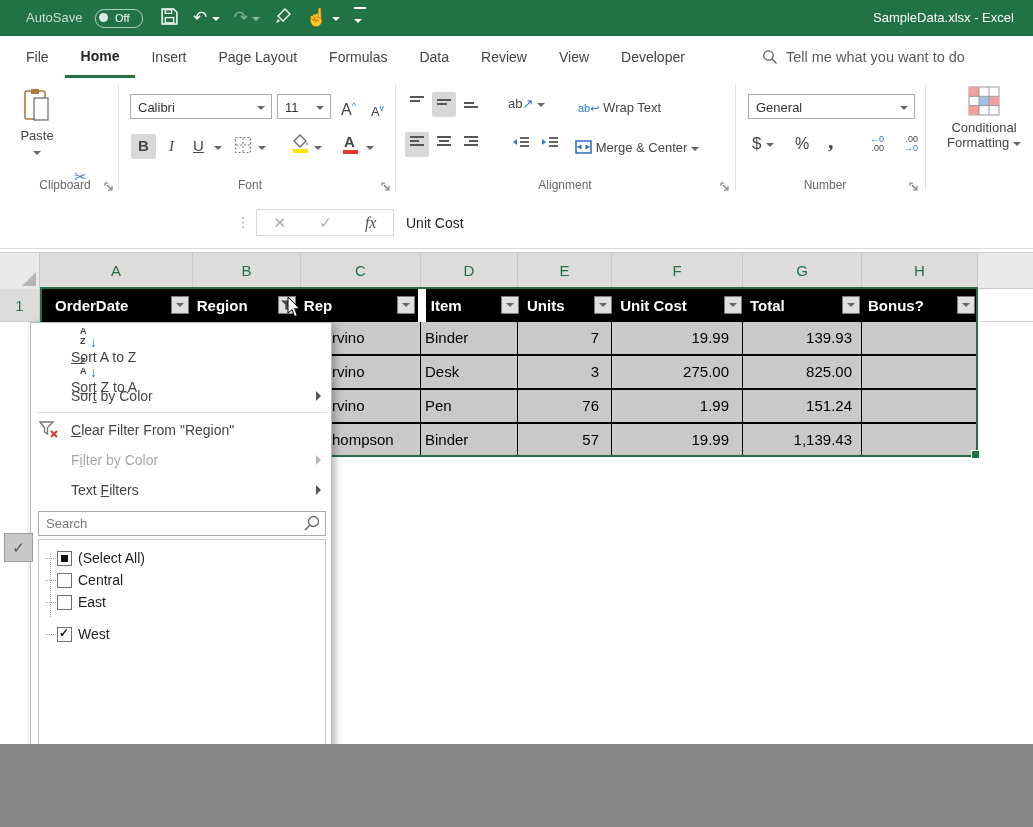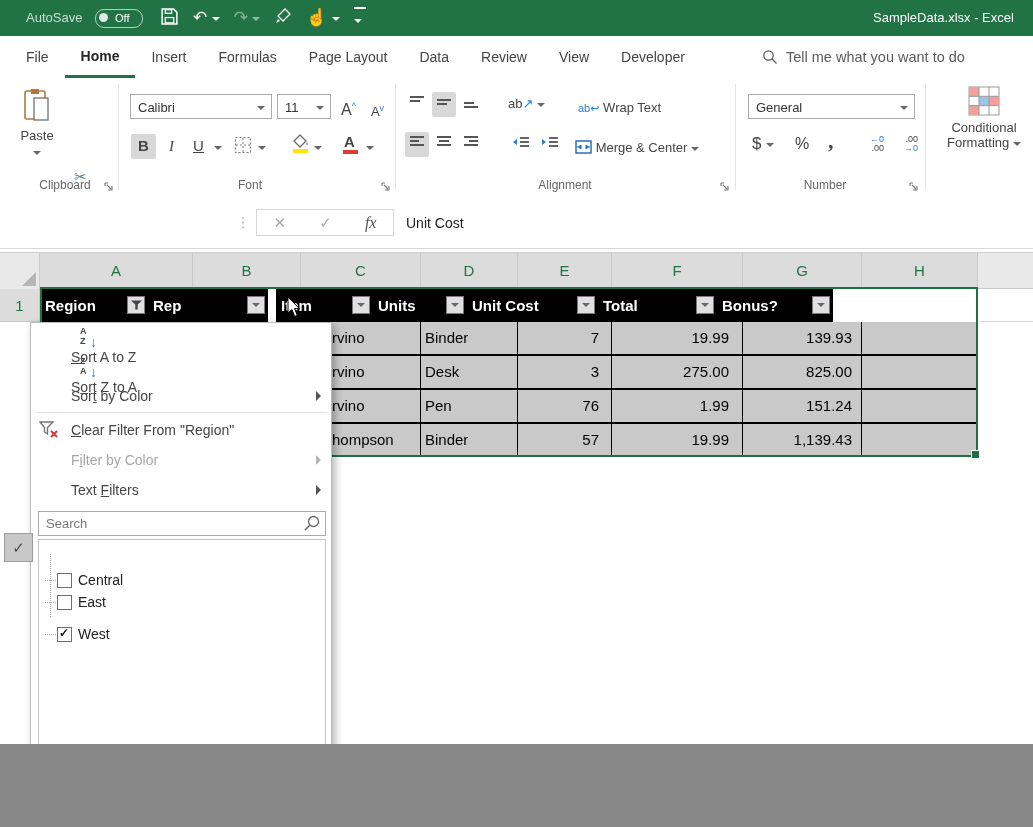--- a/index.html
+++ b/index.html
@@ -146,22 +146,22 @@
       <span><span class="g">☝</span> <span class="chev w"></span></span>
       <span><span class="qat-custom"><span class="chev w"></span></span></span>
     </span>
     <span class="win-title">SampleData.xlsx  -  Excel</span>
   </div>
 
   <div class="tabrow">
     <span class="tab">File</span>
     <span class="tab tab-active">Home</span>
     <span class="tab">Insert</span>
+    <span class="tab">Page Layout</span>
     <span class="tab">Formulas</span>
-    <span class="tab">Page Layout</span>
     <span class="tab">Data</span>
     <span class="tab">Review</span>
     <span class="tab">View</span>
     <span class="tab">Developer</span>
     <span class="tellme">
       <svg width="16" height="16" viewBox="0 0 16 16">
           <circle cx="6.5" cy="6.5" r="4.7" fill="none" stroke="#5a5a5a" stroke-width="1.3"></circle>
           <line x1="10" y1="10" x2="14.5" y2="14.5" stroke="#5a5a5a" stroke-width="1.3"></line>
         </svg>
       <span>Tell me what you want to do</span>
@@ -326,20 +326,26 @@
     <span class="collet" style="left:301px;width:120px;">C</span>
     <span class="collet" style="left:421px;width:97px;">D</span>
     <span class="collet" style="left:518px;width:94px;">E</span>
     <span class="collet" style="left:612px;width:131px;">F</span>
     <span class="collet" style="left:743px;width:119px;">G</span>
     <span class="collet" style="left:862px;width:116px;">H</span>
   </div>
   <div class="rowhead1">1</div>
 
   <div class="hrow">
+    <div class="hcell" style="width:153px;padding-left:15px;">
+      <span>OrderDate</span>
+      <span class="fbtn">
+          <span class="chev"></span>
+        </span>
+    </div>
     <div class="hcell" style="width:108px;">
       <span>Region</span>
       <span class="fbtn">
           <svg class="funnel" width="11" height="10" viewBox="0 0 12 10">
             <path d="M0 0h12L7.3 4.5V10H4.7V4.5z" fill="#444"></path>
           </svg>
         </span>
     </div>
     <div class="hcell" style="width:120px;">
       <span>Rep</span>
@@ -465,20 +471,25 @@
       <span class="mi-label"><span>F</span><span class="ak">i</span><span>lter by Color</span></span>
       <span class="mi-caret"></span>
     </div>
     <input class="msearch" type="text" placeholder="Search" style="">
     <svg class="msearch-icon" width="17" height="17" viewBox="0 0 17 17">
         <circle cx="10.5" cy="6.5" r="5" fill="none" stroke="#666" stroke-width="1.3"></circle>
         <line x1="6.8" y1="10.3" x2="2" y2="15" stroke="#666" stroke-width="1.6"></line>
       </svg>
     <div class="mlist">
       <span class="tree-vline"></span>
+      <div class="opt cb-indeterminate" style="top:8px;">
+        <span class="tree-h"></span>
+        <span class="cbx"></span>
+        <span class="opt-label">(Select All)</span>
+      </div>
       <div class="opt cb-unchecked" style="top:30px;">
         <span class="tree-h"></span>
         <span class="cbx"></span>
         <span class="opt-label">Central</span>
       </div>
       <div class="opt cb-unchecked" style="top:52px;">
         <span class="tree-h"></span>
         <span class="cbx"></span>
         <span class="opt-label">East</span>
       </div>

